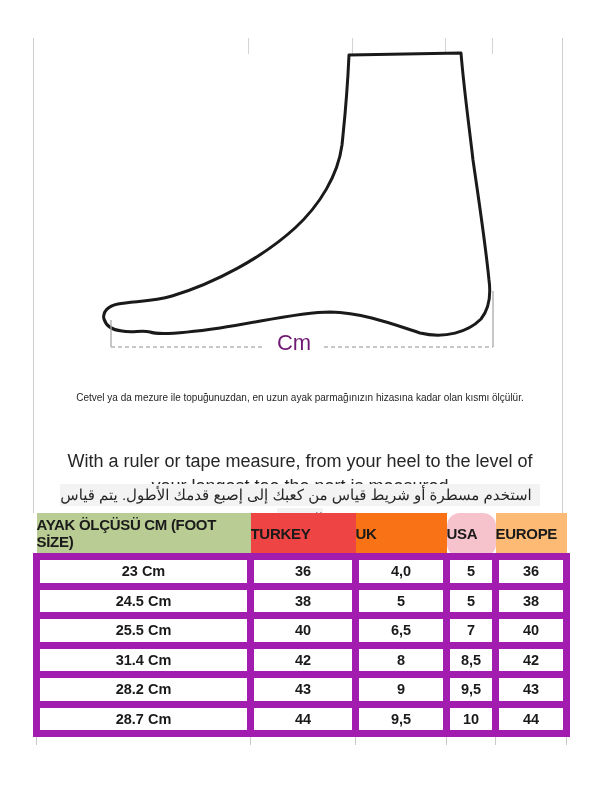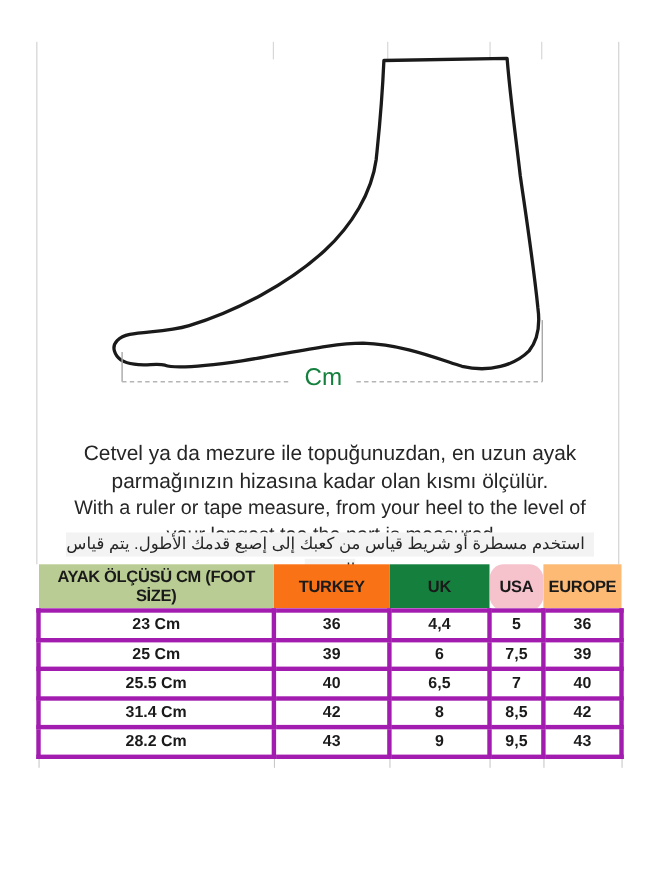--- a/index.html
+++ b/index.html
@@ -10,39 +10,39 @@
   .gridline { position:absolute; width:1px; background:#cfcfcf; }
   .gl-left  { left:33px;  top:38px; height:475px; }
   .gl-right { left:562px; top:38px; height:475px; }
   .gl-tick  { top:38px; height:16px; background:#d4d4d4; }
   .gl-t1 { left:248px; } .gl-t2 { left:352px; } .gl-t3 { left:445px; } .gl-t4 { left:492px; }
 
   .foot-svg { position:absolute; left:0; top:0; }
 
   .cm-label {
     position:absolute; left:264px; top:330px; width:60px; text-align:center;
-    font-size:22px; color:#15803d;
+    font-size:22px; color:#701a75;
   }
 
   .txt { position:absolute; text-align:center; color:#262626; }
-  .txt-tr { left:40px; top:381px; width:520px; font-size:19px; line-height:1.38; }
+  .txt-tr { left:40px; top:381px; width:520px; font-size:10px; line-height:1.38; }
   .txt-en { left:60px; top:431px; width:480px; font-size:18px; line-height:1.38; }
   .txt-ar { left:40px; top:468px; width:520px; font-size:15px; direction:rtl; line-height:1.6; }
   .txt-ar span { background:#f3f3f3; padding:2px 8px 3px 8px; }
 
   table.size-table {
     position:absolute; left:33px; top:513px;
     border-collapse:collapse; table-layout:fixed;
   }
   .size-table th {
     height:40px; font-size:15px; font-weight:bold; color:#1a1a1a;
-    letter-spacing:-0.3px; text-align:center; padding:0; overflow:hidden;
+    letter-spacing:-0.3px; text-align:left; padding:0; overflow:hidden;
   }
   .size-table tbody td {
-    height:22.5px; border:4px solid #a21caf; padding:0;
+    height:22.5px; border:7px solid #a21caf; padding:0;
     font-size:14.5px; font-weight:bold; text-align:center; color:#1a1a1a;
   }
   .size-table tfoot td {
     height:8px; padding:0;
     border-left:1px solid #c9c9c9; border-right:1px solid #c9c9c9;
     border-top:1px solid #c2c2c2; border-bottom:none;
   }
 </style>
 </head>
 <body>
@@ -87,40 +87,40 @@
   <colgroup>
     <col style="width:214px">
       <col style="width:105px">
       <col style="width:91px">
       <col style="width:49px">
       <col style="width:71px">
   </colgroup>
   <thead>
     <tr>
       <th style="background-color: rgb(185, 204, 147);">AYAK ÖLÇÜSÜ CM (FOOT SİZE)</th>
-      <th style="background-color: #f97316;">TURKEY</th>
-      <th style="background-color: #15803d;">UK</th>
+      <th style="background-color: #ef4444;">TURKEY</th>
+      <th style="background-color: #f97316;">UK</th>
       <th style="background-color: rgb(246, 195, 205); border-radius: 13px;">USA</th>
       <th style="background-color: #fdba74;">EUROPE</th>
     </tr>
   </thead>
   <tbody>
     <tr>
       <td>23 Cm</td>
       <td>36</td>
-      <td>4,4</td>
+      <td>4,0</td>
       <td>5</td>
       <td>36</td>
     </tr>
     <tr>
-      <td>25 Cm</td>
-      <td>39</td>
-      <td>6</td>
-      <td>7,5</td>
-      <td>39</td>
+      <td>24.5 Cm</td>
+      <td>38</td>
+      <td>5</td>
+      <td>5</td>
+      <td>38</td>
     </tr>
     <tr>
       <td>25.5 Cm</td>
       <td>40</td>
       <td>6,5</td>
       <td>7</td>
       <td>40</td>
     </tr>
     <tr>
       <td>31.4 Cm</td>
@@ -129,20 +129,27 @@
       <td>8,5</td>
       <td>42</td>
     </tr>
     <tr>
       <td>28.2 Cm</td>
       <td>43</td>
       <td>9</td>
       <td>9,5</td>
       <td>43</td>
     </tr>
+    <tr>
+      <td>28.7 Cm</td>
+      <td>44</td>
+      <td>9,5</td>
+      <td>10</td>
+      <td>44</td>
+    </tr>
   </tbody>
   <tfoot>
     <tr>
       <td></td>
         <td></td>
         <td></td>
         <td></td>
         <td></td>
     </tr>
   </tfoot>

